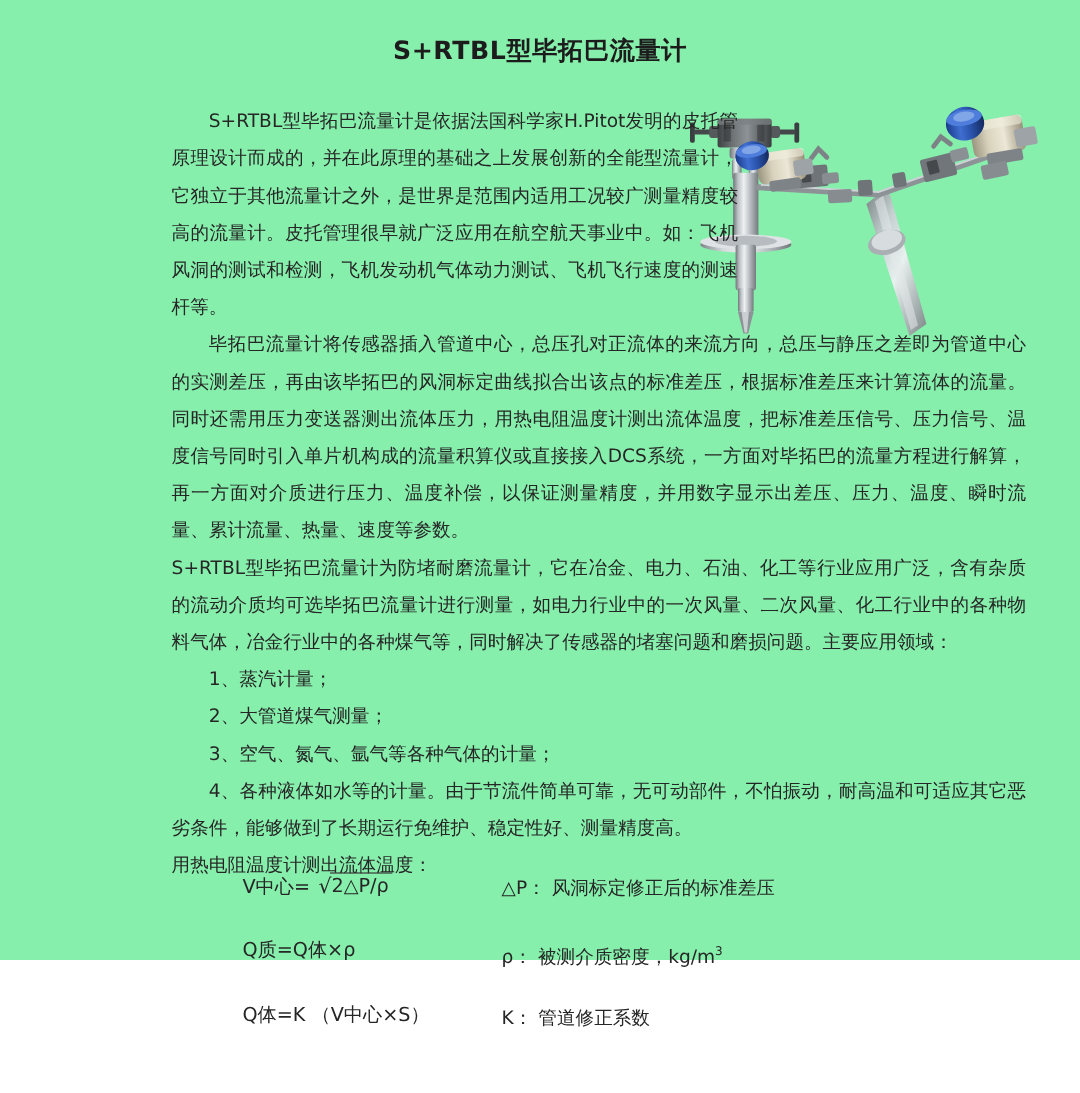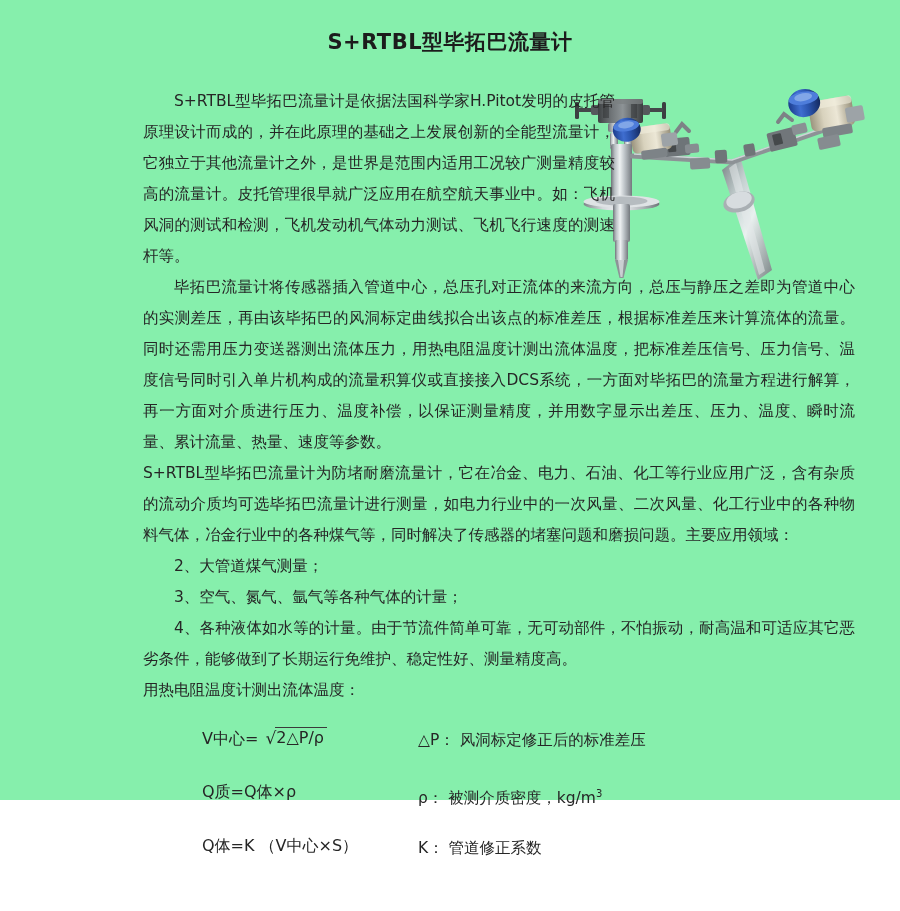--- a/index.html
+++ b/index.html
@@ -274,20 +274,21 @@
   </div>
 
   <div class="body-col">
 
     <p class="para indent2 para-narrow">S+RTBL型毕拓巴流量计是依据法国科学家H.Pitot发明的皮托管原理设计而成的，并在此原理的基础之上发展创新的全能型流量计，它独立于其他流量计之外，是世界是范围内适用工况较广测量精度较高的流量计。皮托管理很早就广泛应用在航空航天事业中。如：飞机风洞的测试和检测，飞机发动机气体动力测试、飞机飞行速度的测速杆等。</p>
 
     <p class="para indent2">毕拓巴流量计将传感器插入管道中心，总压孔对正流体的来流方向，总压与静压之差即为管道中心的实测差压，再由该毕拓巴的风洞标定曲线拟合出该点的标准差压，根据标准差压来计算流体的流量。同时还需用压力变送器测出流体压力，用热电阻温度计测出流体温度，把标准差压信号、压力信号、温度信号同时引入单片机构成的流量积算仪或直接接入DCS系统，一方面对毕拓巴的流量方程进行解算，再一方面对介质进行压力、温度补偿，以保证测量精度，并用数字显示出差压、压力、温度、瞬时流量、累计流量、热量、速度等参数。</p>
 
     <p class="para">S+RTBL型毕拓巴流量计为防堵耐磨流量计，它在冶金、电力、石油、化工等行业应用广泛，含有杂质的流动介质均可选毕拓巴流量计进行测量，如电力行业中的一次风量、二次风量、化工行业中的各种物料气体，冶金行业中的各种煤气等，同时解决了传感器的堵塞问题和磨损问题。主要应用领域：</p>
 
+    <p class="list-item">1、蒸汽计量；</p>
     <p class="list-item">2、大管道煤气测量；</p>
     <p class="list-item">3、空气、氮气、氩气等各种气体的计量；</p>
     <p class="list-item">4、各种液体如水等的计量。由于节流件简单可靠，无可动部件，不怕振动，耐高温和可适应其它恶劣条件，能够做到了长期运行免维护、稳定性好、测量精度高。</p>
 
     <p class="para">用热电阻温度计测出流体温度：</p>
   </div>
 
   <div class="formula-block">
 
     <div class="formula-col">

